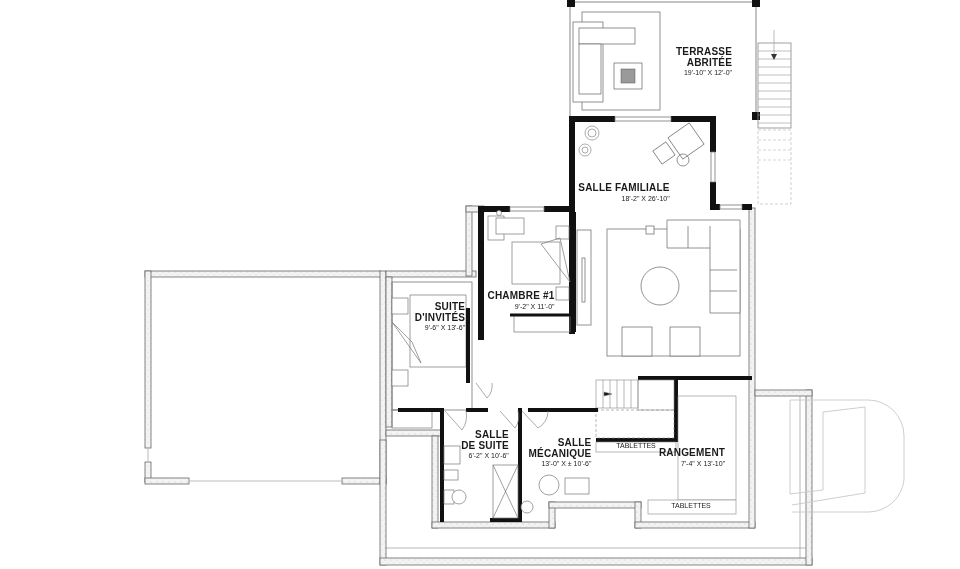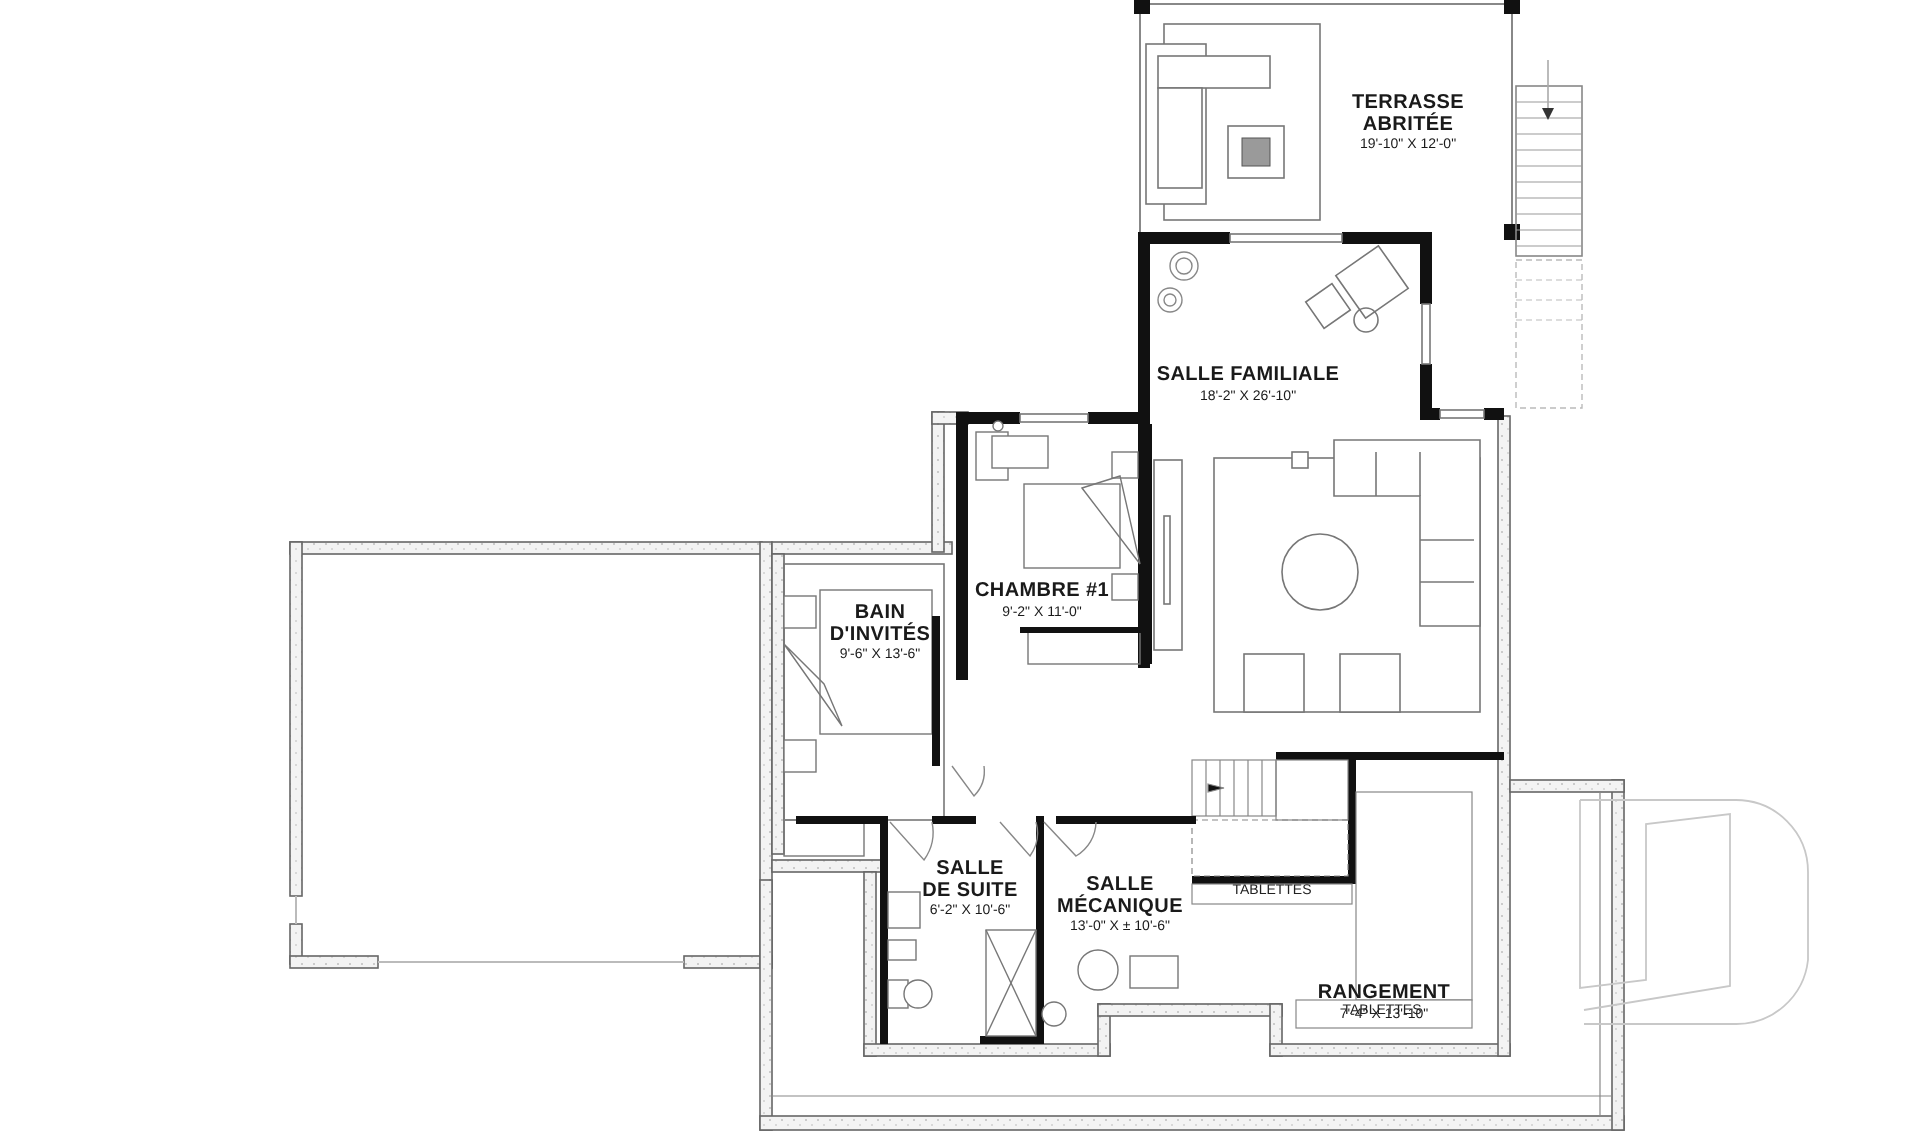--- a/index.html
+++ b/index.html
@@ -1,18 +1,18 @@
 <!DOCTYPE html>
 <html><head>
 <meta charset="utf-8">
 <style>
   html, body { margin: 0; padding: 0; background: #ffffff; }
   body { width: 960px; height: 569px; position: relative; overflow: hidden; font-family: "Liberation Sans", sans-serif; }
   #plan { position: absolute; left: 0; top: 0; }
-  .lbl { position: absolute; text-align: center; color: #1a1a1a; font-weight: bold; line-height: 1.05; white-space: nowrap; transform: translateX(-50%); }
+  .lbl { position: absolute; text-align: right; color: #1a1a1a; font-weight: bold; line-height: 1.05; white-space: nowrap; transform: translateX(-50%); }
   .lbl .name { font-size: 10px; letter-spacing: 0.2px; display: block; }
   .lbl .dim { font-size: 7px; font-weight: normal; display: block; margin-top: 1px; }
   .tab { position: absolute; font-size: 7px; color: #222; transform: translateX(-50%); white-space: nowrap; }
 </style>
 </head>
 <body>
 
 <svg id="plan" width="960" height="569" viewBox="0 0 960 569">
   <defs>
     <pattern id="conc" width="6" height="6" patternUnits="userSpaceOnUse">
@@ -224,32 +224,32 @@
 </div>
 <div class="lbl" style="left:624px; top:183px;">
   <span class="name">SALLE FAMILIALE</span>
   <span class="dim">18'-2" X 26'-10"</span>
 </div>
 <div class="lbl" style="left:521px; top:291px;">
   <span class="name">CHAMBRE #1</span>
   <span class="dim">9'-2" X 11'-0"</span>
 </div>
 <div class="lbl" style="left:440px; top:302px;">
-  <span class="name">BAIN</span>
+  <span class="name">SUITE</span>
   <span class="name">D'INVITÉS</span>
   <span class="dim">9'-6" X 13'-6"</span>
 </div>
 <div class="lbl" style="left:485px; top:430px;">
   <span class="name">SALLE</span>
   <span class="name">DE SUITE</span>
   <span class="dim">6'-2" X 10'-6"</span>
 </div>
 <div class="lbl" style="left:560px; top:438px;">
   <span class="name">SALLE</span>
   <span class="name">MÉCANIQUE</span>
   <span class="dim">13'-0" X ± 10'-6"</span>
 </div>
-<div class="lbl" style="left:692px; top:492px;">
+<div class="lbl" style="left:692px; top:448px;">
   <span class="name">RANGEMENT</span>
   <span class="dim">7'-4" X 13'-10"</span>
 </div>
 <div class="tab" style="left:636px; top:442px;">TABLETTES</div>
 <div class="tab" style="left:691px; top:502px;">TABLETTES</div>
 
 </body></html>

